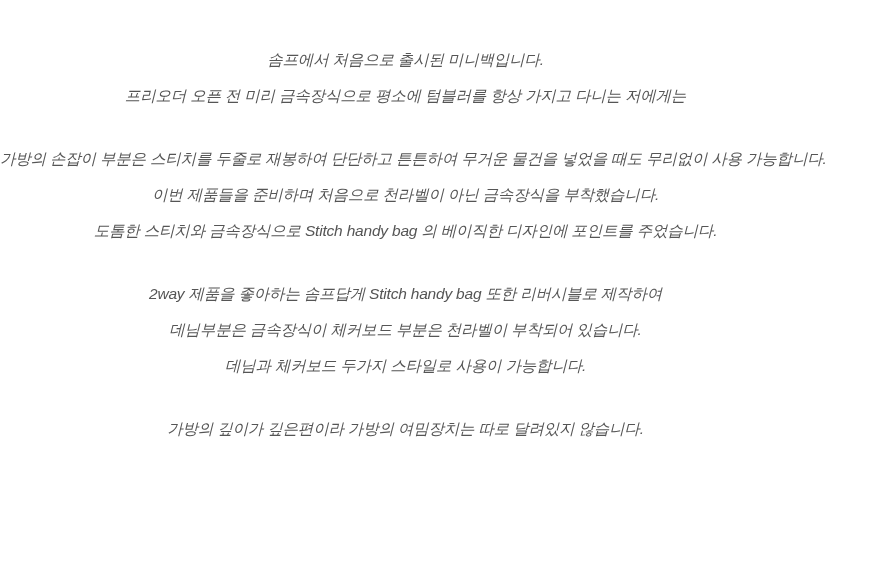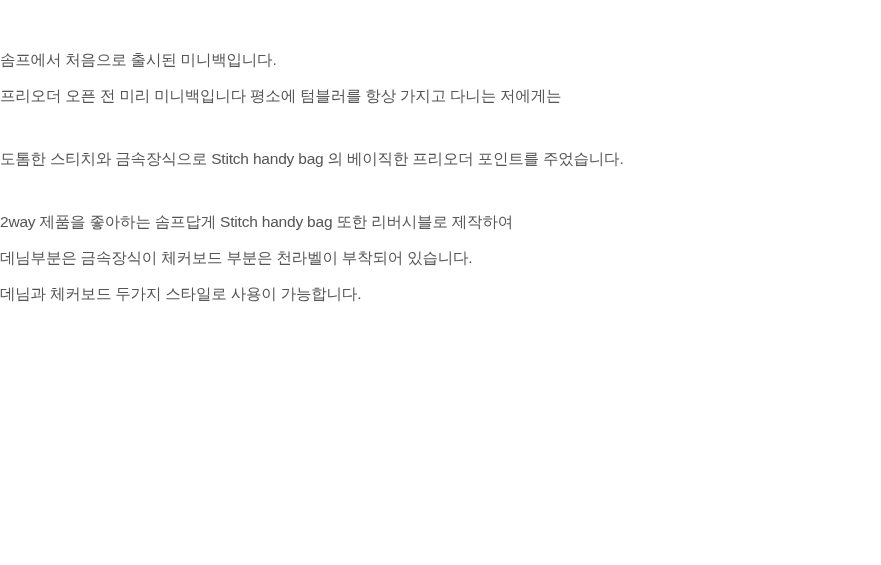--- a/index.html
+++ b/index.html
@@ -11,20 +11,22 @@
     width: 881px;
     height: 565px;
     overflow: hidden;
     font-family: "Liberation Sans", "DejaVu Sans", sans-serif;
     color: #555555;
   }
   .content {
     box-sizing: border-box;
     width: 811px;
     padding-top: 42px;
+    text-align: center;
+    font-style: italic;
   }
   .para {
     margin: 0 0 27px 0;
     font-size: 15.5px;
     line-height: 36px;
     font-weight: 400;
     letter-spacing: -0.2px;
   }
   .para:last-child {
     margin-bottom: 0;
@@ -34,27 +36,32 @@
     white-space: nowrap;
   }
 </style>
 </head>
 <body>
 
 <main class="content">
 
   <p class="para">
     <span class="line">솜프에서 처음으로 출시된 미니백입니다.</span>
-    <span class="line">프리오더 오픈 전 미리 미니백입니다 평소에 텀블러를 항상 가지고 다니는 저에게는</span>
+    <span class="line">프리오더 오픈 전 미리 금속장식으로 평소에 텀블러를 항상 가지고 다니는 저에게는</span>
   </p>
 
   <p class="para">
-    <span class="line">도톰한 스티치와 금속장식으로 Stitch handy bag 의 베이직한 프리오더 포인트를 주었습니다.</span>
+    <span class="line">가방의 손잡이 부분은 스티치를 두줄로 재봉하여 단단하고 튼튼하여 무거운 물건을 넣었을 때도 무리없이 사용 가능합니다.</span>
+    <span class="line">이번 제품들을 준비하며 처음으로 천라벨이 아닌 금속장식을 부착했습니다.</span>
+    <span class="line">도톰한 스티치와 금속장식으로 Stitch handy bag 의 베이직한 디자인에 포인트를 주었습니다.</span>
   </p>
 
   <p class="para">
     <span class="line">2way 제품을 좋아하는 솜프답게 Stitch handy bag 또한 리버시블로 제작하여</span>
     <span class="line">데님부분은 금속장식이 체커보드 부분은 천라벨이 부착되어 있습니다.</span>
     <span class="line">데님과 체커보드 두가지 스타일로 사용이 가능합니다.</span>
   </p>
 
+  <p class="para">
+    <span class="line">가방의 깊이가 깊은편이라 가방의 여밈장치는 따로 달려있지 않습니다.</span>
+  </p>
 
 </main>
 
 </body></html>

